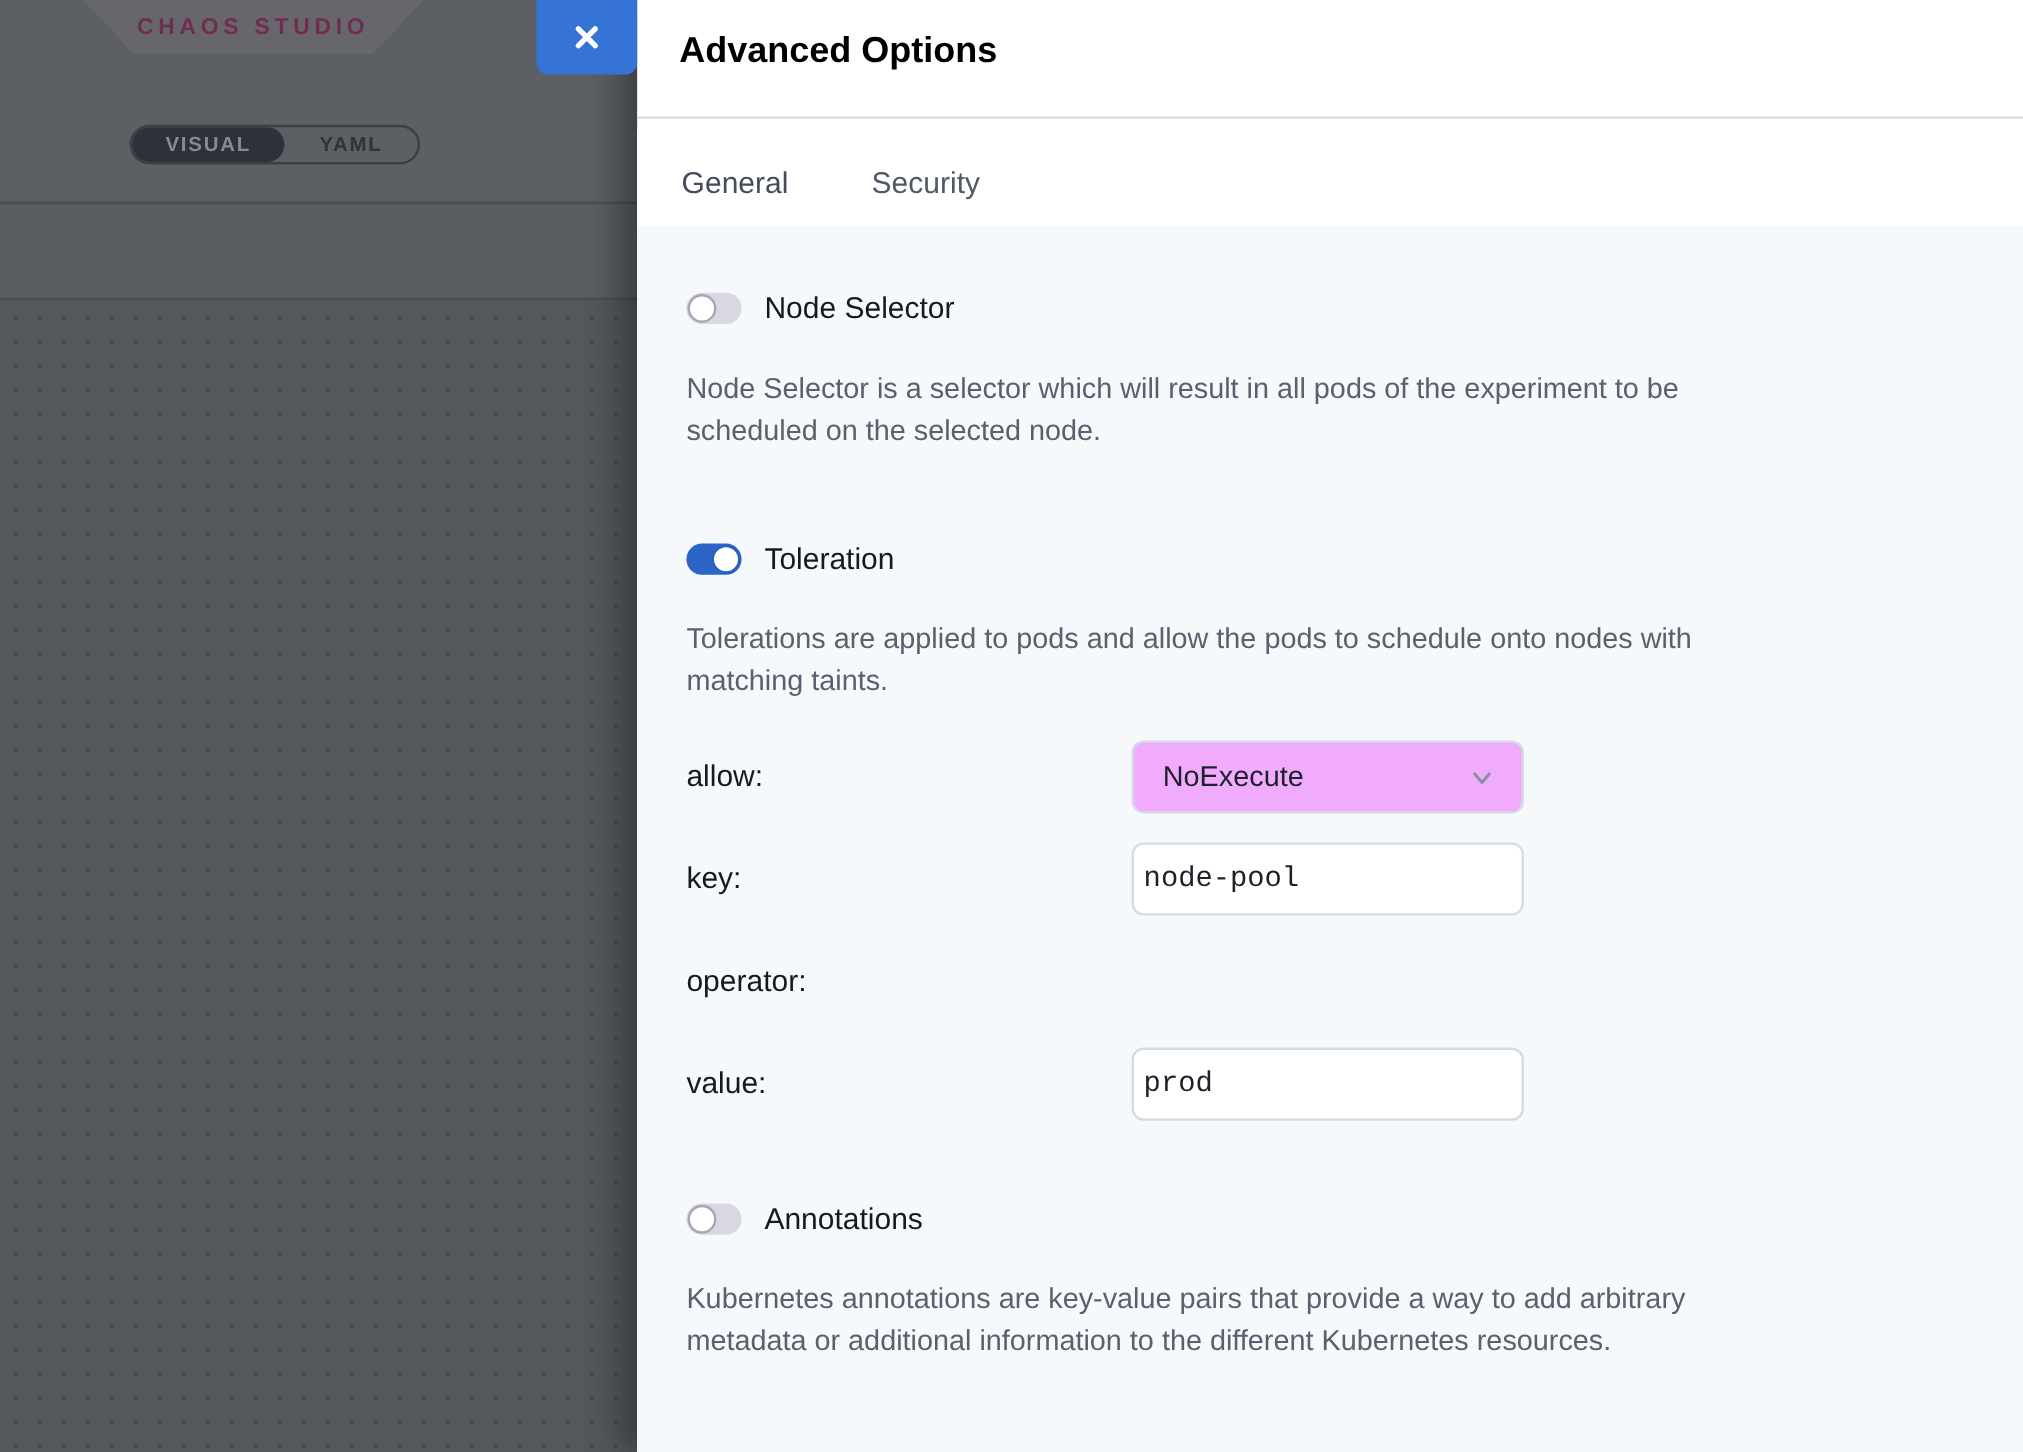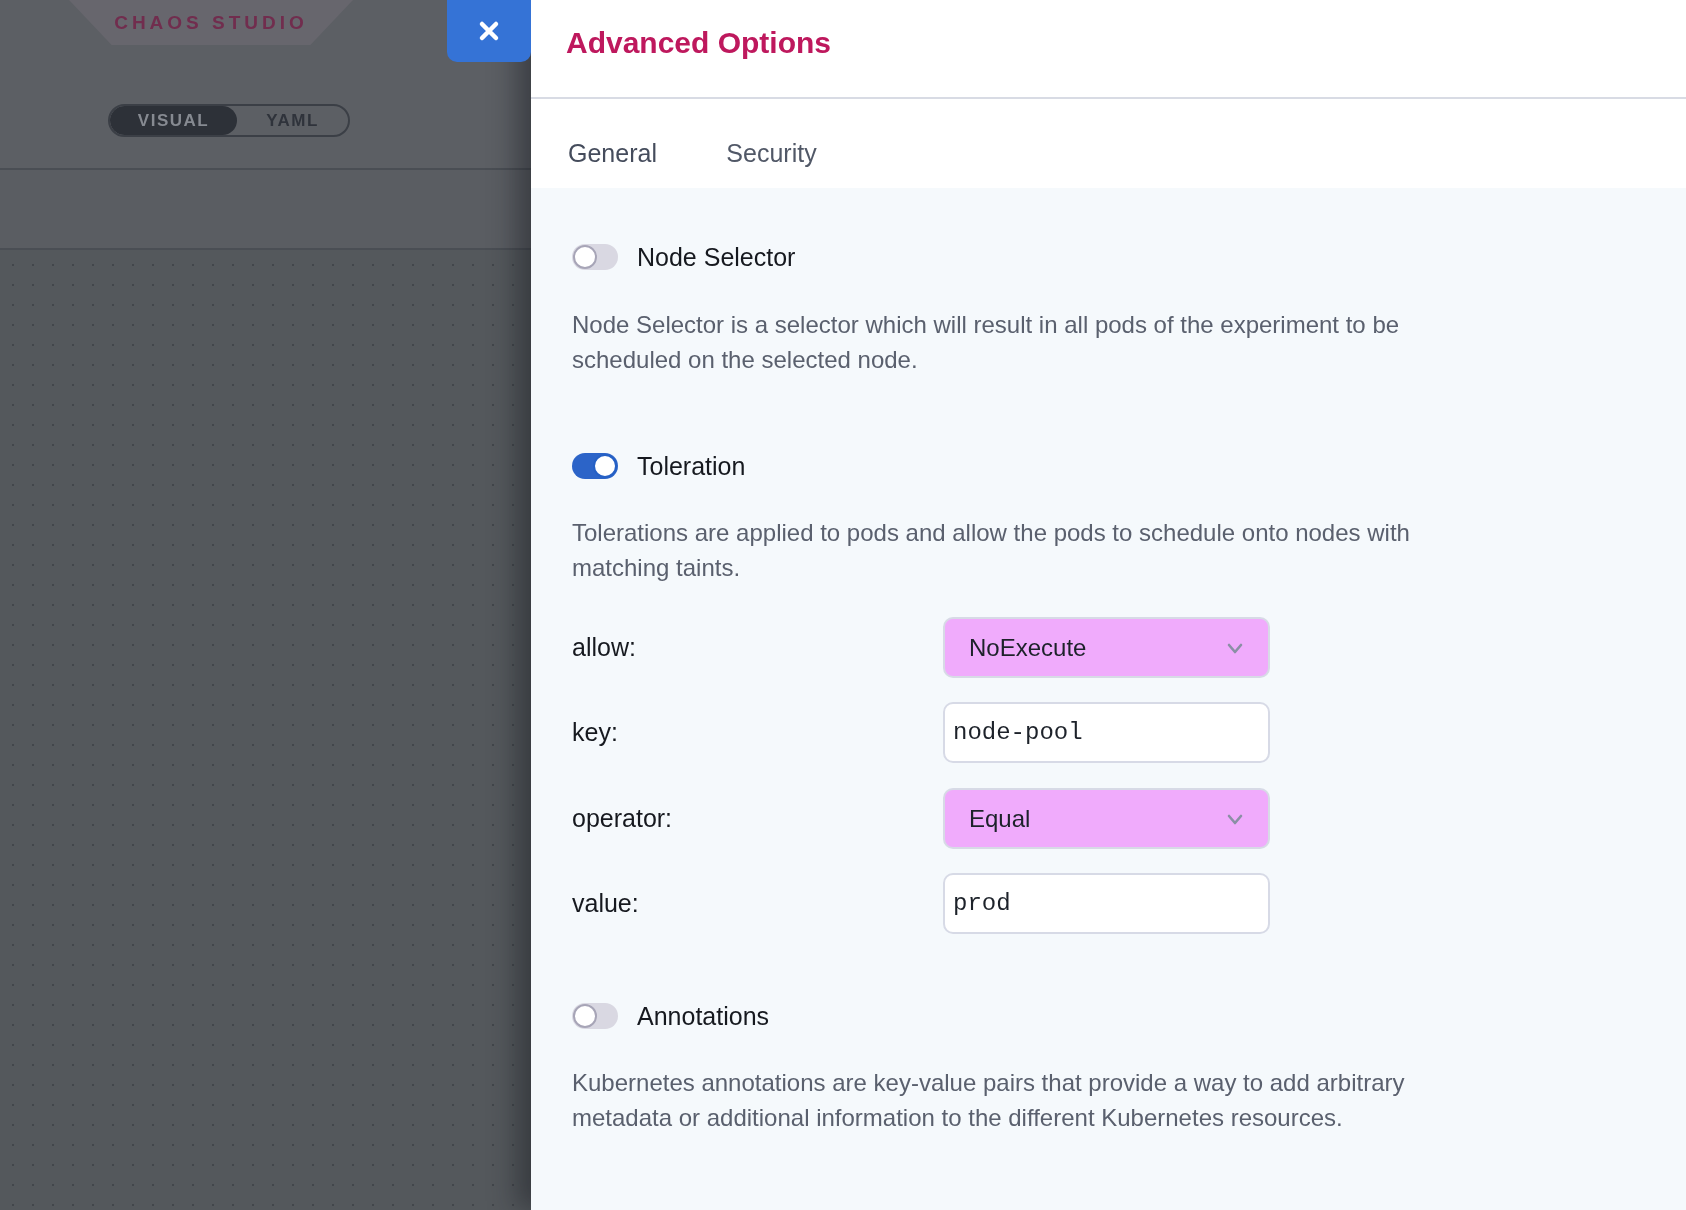--- a/index.html
+++ b/index.html
@@ -59,21 +59,21 @@
   }
 
   
   .drawer {
     position:absolute; left:531px; top:0; width:1155px; height:1210px;
     background:#ffffff;
     box-shadow: -14px 0 26px rgba(20,22,28,0.45);
   }
   .drawer-title {
     position:absolute; left:35px; top:26px;
-    font-size:30px; font-weight:700; color:#be185d;
+    font-size:30px; font-weight:700; color:#000000;
   }
   .drawer-divider {
     position:absolute; left:0; right:0; top:97px; height:2px; background:#d8dbe4;
   }
   .tabs { position:absolute; left:0; right:0; top:99px; height:89px; background:#fff;margin-top:10px; }
   .tab {
     position:absolute; top:0; height:100%;
     display:flex; align-items:center; justify-content:center;
     font-size:25px; font-weight:500; cursor:pointer;
   }
@@ -197,26 +197,20 @@
         </div>
       </div>
 
       <div class="frow" style="top:514px">
         <span class="flabel">key:</span>
         <input class="fbox" type="text" value="node-pool" style="">
       </div>
 
       <div class="frow" style="top:600px">
         <span class="flabel">operator:</span>
-        <div class="fbox select">
-          <span>Equal</span>
-          <svg class="chev" width="22" height="22" viewBox="0 0 22 22">
-            <polyline points="5,8 11,15 17,8" fill="none" stroke="#8a8fa5" stroke-width="2.6" stroke-linecap="round" stroke-linejoin="round"></polyline>
-          </svg>
-        </div>
       </div>
 
       <div class="frow" style="top:685px">
         <span class="flabel">value:</span>
         <input class="fbox" type="text" value="prod" style="">
       </div>
 
       <div class="trow" style="top:815px">
         <div class="toggle">
           <span class="knob"></span>

